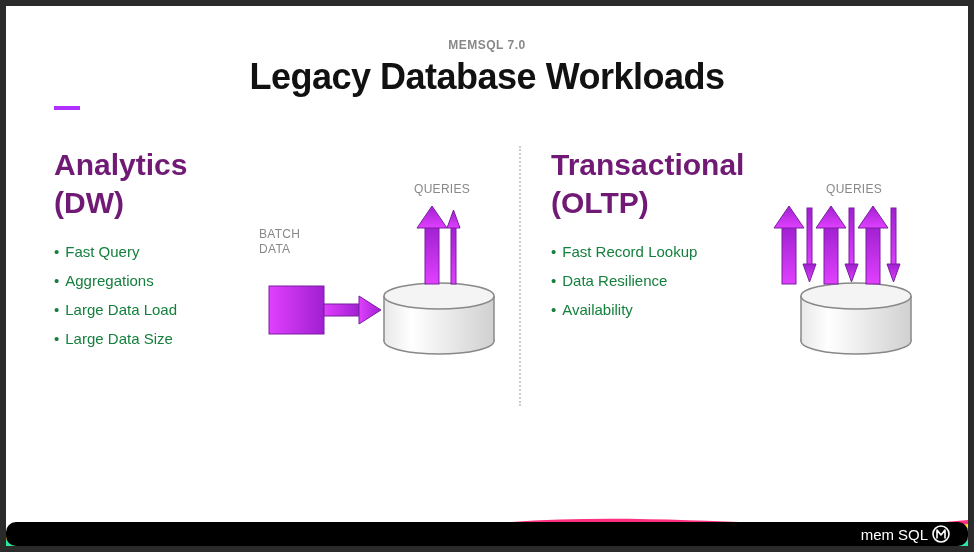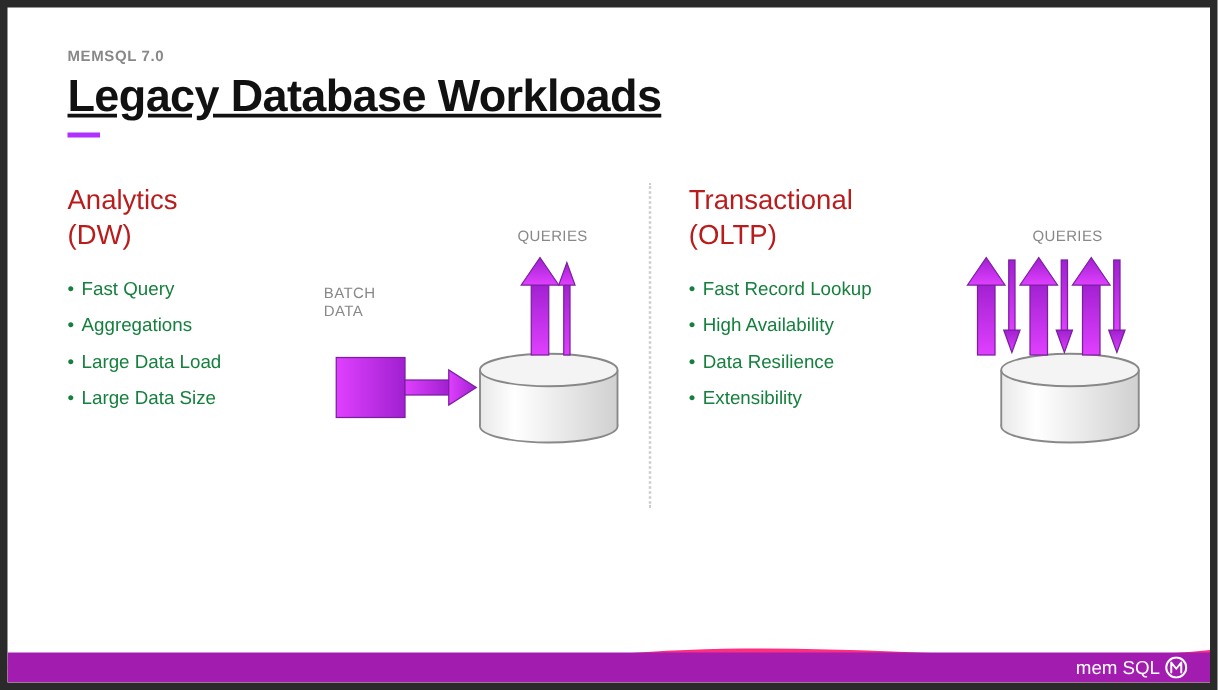--- a/index.html
+++ b/index.html
@@ -12,34 +12,34 @@
   }
   .slide {
     position: absolute;
     top: 6px; left: 6px; right: 6px; bottom: 6px;
     background: #ffffff;
     display: flex;
     flex-direction: column;
   }
   .header {
     padding: 32px 48px 0 48px;
+    text-align: center;
   }
   .eyebrow {
     font-size: 12px;
     font-weight: 700;
     letter-spacing: 0.5px;
     color: #888;
   }
   .title {
     font-size: 36px;
     font-weight: 800;
     color: #111;
     margin-top: 4px;
     letter-spacing: -0.5px;
-    text-decoration: underline;
   }
   .title-underline {
     width: 26px;
     height: 4px;
     background: #b030ff;
     margin-top: 8px;
   }
   .content {
     flex: 1;
     display: flex;
@@ -58,23 +58,23 @@
     flex: 1;
     position: relative;
   }
   .divider {
     width: 0;
     border-left: 2px dotted #ccc;
     margin: 0 30px 0 10px;
     height: 260px;
   }
   .section-title {
-    font-size: 22px;
-    font-weight: 400;
-    color: #b91c1c;
+    font-size: 30px;
+    font-weight: 700;
+    color: #701a75;
     line-height: 1.25;
   }
   .bullets {
     list-style: none;
     margin-top: 22px;
   }
   .bullets li {
     font-size: 15px;
     color: #15803d;
     margin-bottom: 12px;
@@ -93,21 +93,22 @@
   .footer-wave {
     height: 36px;
     width: 100%;
     position: relative;
     overflow: hidden;
   }
   .footer-dark {
     position: absolute;
     bottom: 0; left: 0; right: 0;
     height: 24px;
-    background: #a21caf;
+    background: #000000;
+    border-radius: 10px;
   }
   .brand {
     position: absolute;
     right: 18px;
     bottom: 3px;
     color: #fff;
     font-size: 15px;
     font-weight: 400;
     display: flex;
     align-items: center;
@@ -195,23 +196,22 @@
     <div class="divider"></div>
 
     <div class="col">
       <div class="col-info">
         <div class="section-title">
           <span>Transactional</span><br>
           <span>(OLTP)</span>
         </div>
         <ul class="bullets">
           <li>Fast Record Lookup</li>
-          <li>High Availability</li>
           <li>Data Resilience</li>
-          <li>Extensibility</li>
+          <li>Availability</li>
         </ul>
       </div>
       <div class="col-graphic">
         <div class="small-label" style="position:absolute; left:80px; top:36px;">QUERIES</div>
 
         <svg width="220" height="230" viewBox="0 0 220 230">
 
           <g>
             <ellipse cx="110" cy="195" rx="55" ry="13" fill="url(#cylGrad)" stroke="#888" stroke-width="1.5"></ellipse>
             <rect x="55" y="150" width="110" height="45" fill="url(#cylGrad)" stroke="none"></rect>

